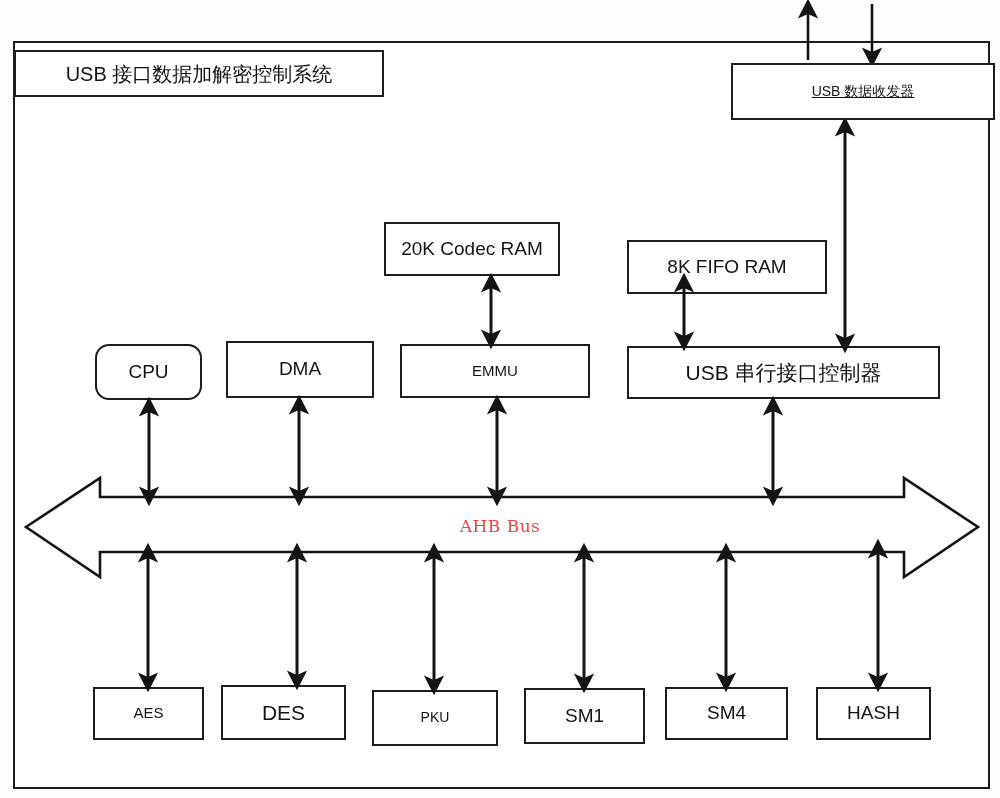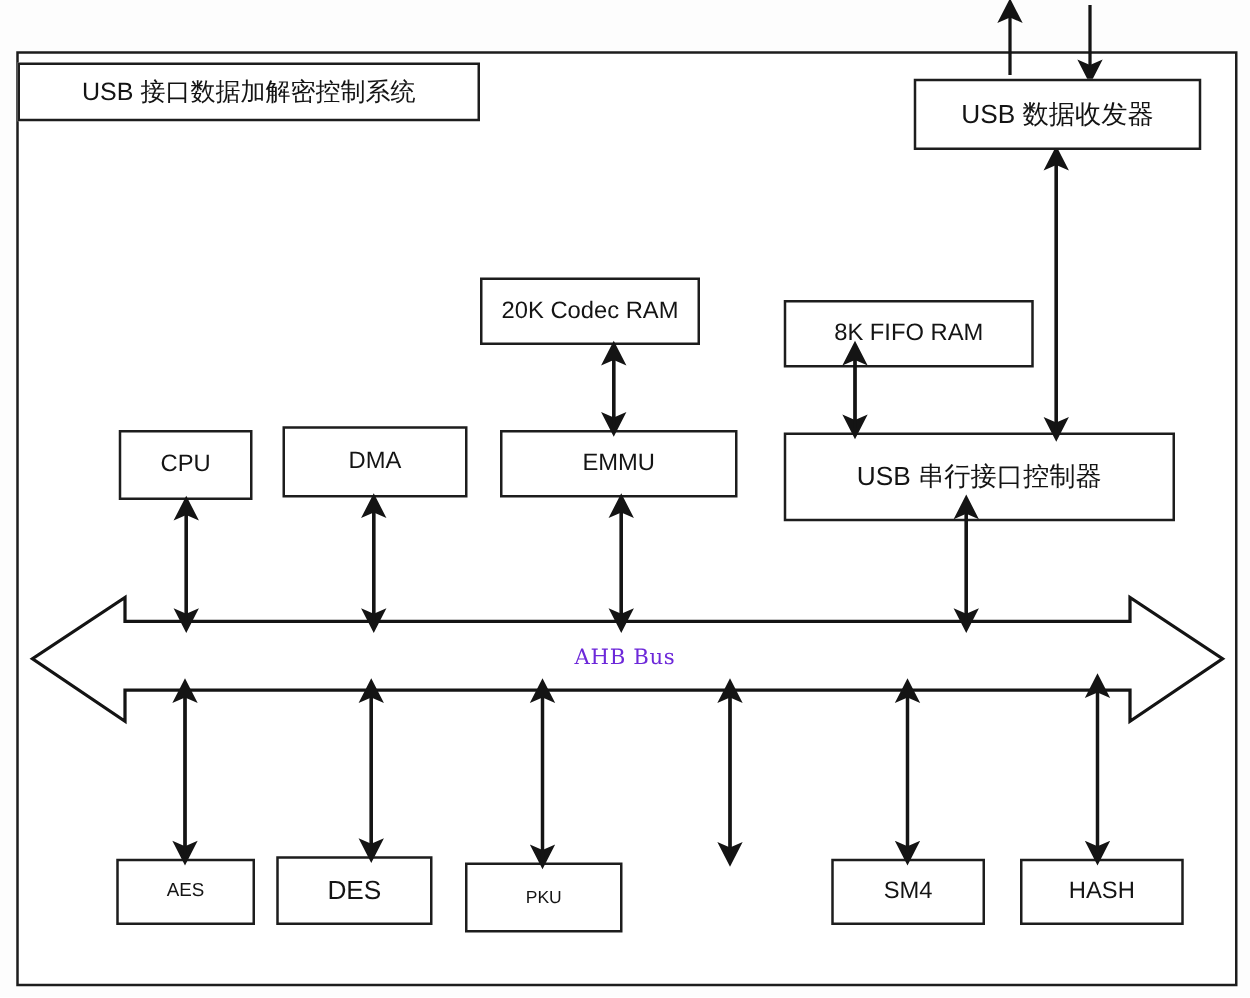--- a/index.html
+++ b/index.html
@@ -46,58 +46,59 @@
     width:370px; height:47px;
     font-size:20px;
     z-index:6;
     border-width:2px;
     justify-content:center;
   }
 
   
   #usb-transceiver{
     left:731px; top:63px;
-    width:230px; height:57px;
-    font-size:21px;
+    width:264px; height:57px;
+    font-size:14px;
     z-index:7;
+    text-decoration:underline;
   }
 
   
   #codec-ram{ left:384px; top:222px; width:176px; height:54px; font-size:19px;}
   #fifo-ram { left:627px; top:222px; width:200px; height:54px; font-size:19px;margin-top:18px;}
 
   
-  #cpu-box  { left:95px;  top:344px; width:107px; height:56px; font-size:19px;}
+  #cpu-box  { left:95px;  top:344px; width:107px; height:56px; font-size:19px;border-radius:14px;}
   #dma-box  { left:226px; top:341px; width:148px; height:57px; font-size:19px;}
-  #emmu-box { left:400px; top:344px; width:190px; height:54px; font-size:19px;}
-  #usb-ctrl { left:627px; top:346px; width:313px; height:71px; font-size:21px;}
+  #emmu-box { left:400px; top:344px; width:190px; height:54px; font-size:15px;}
+  #usb-ctrl { left:627px; top:346px; width:313px; height:53px; font-size:21px;}
 
   
   #aes-box  { left:93px;  top:687px; width:111px; height:53px; font-size:15px;}
   #des-box  { left:221px; top:685px; width:125px; height:55px; font-size:21px;}
   #pku-box  { left:372px; top:690px; width:126px; height:56px; font-size:14px;}
   #sm1-box  { left:524px; top:688px; width:121px; height:56px; font-size:19px;}
   #sm4-box  { left:665px; top:687px; width:123px; height:53px; font-size:19px;}
-  #hash-box { left:816px; top:687px; width:131px; height:53px; font-size:19px;}
+  #hash-box { left:816px; top:687px; width:115px; height:53px; font-size:19px;}
 
   
   #ahb-bus{
     position:absolute;
     left:22px; top:470px;
     width:960px; height:115px;
   }
   #ahb-label{
     position:absolute;
     left:0; top:516px;
     width:1000px;
     text-align:center;
     font-family:"DejaVu Serif", serif;
     font-size:17px;
     letter-spacing:.5px;
-    color:#6d28d9;
+    color:#ef4444;
     z-index:4;
   }
 
   
   #wires{
     position:absolute;
     left:0; top:0;
     width:1000px; height:798px;
     z-index:3;
     pointer-events:none;
@@ -208,20 +209,23 @@
 
   <div class="box" id="aes-box">
     <span>AES</span>
   </div>
   <div class="box" id="des-box">
     <span>DES</span>
   </div>
   <div class="box" id="pku-box">
     <span>PKU</span>
   </div>
+  <div class="box" id="sm1-box">
+    <span>SM1</span>
+  </div>
   <div class="box" id="sm4-box">
     <span>SM4</span>
   </div>
   <div class="box" id="hash-box">
     <span>HASH</span>
   </div>
 
 </div>
 
 </body></html>

